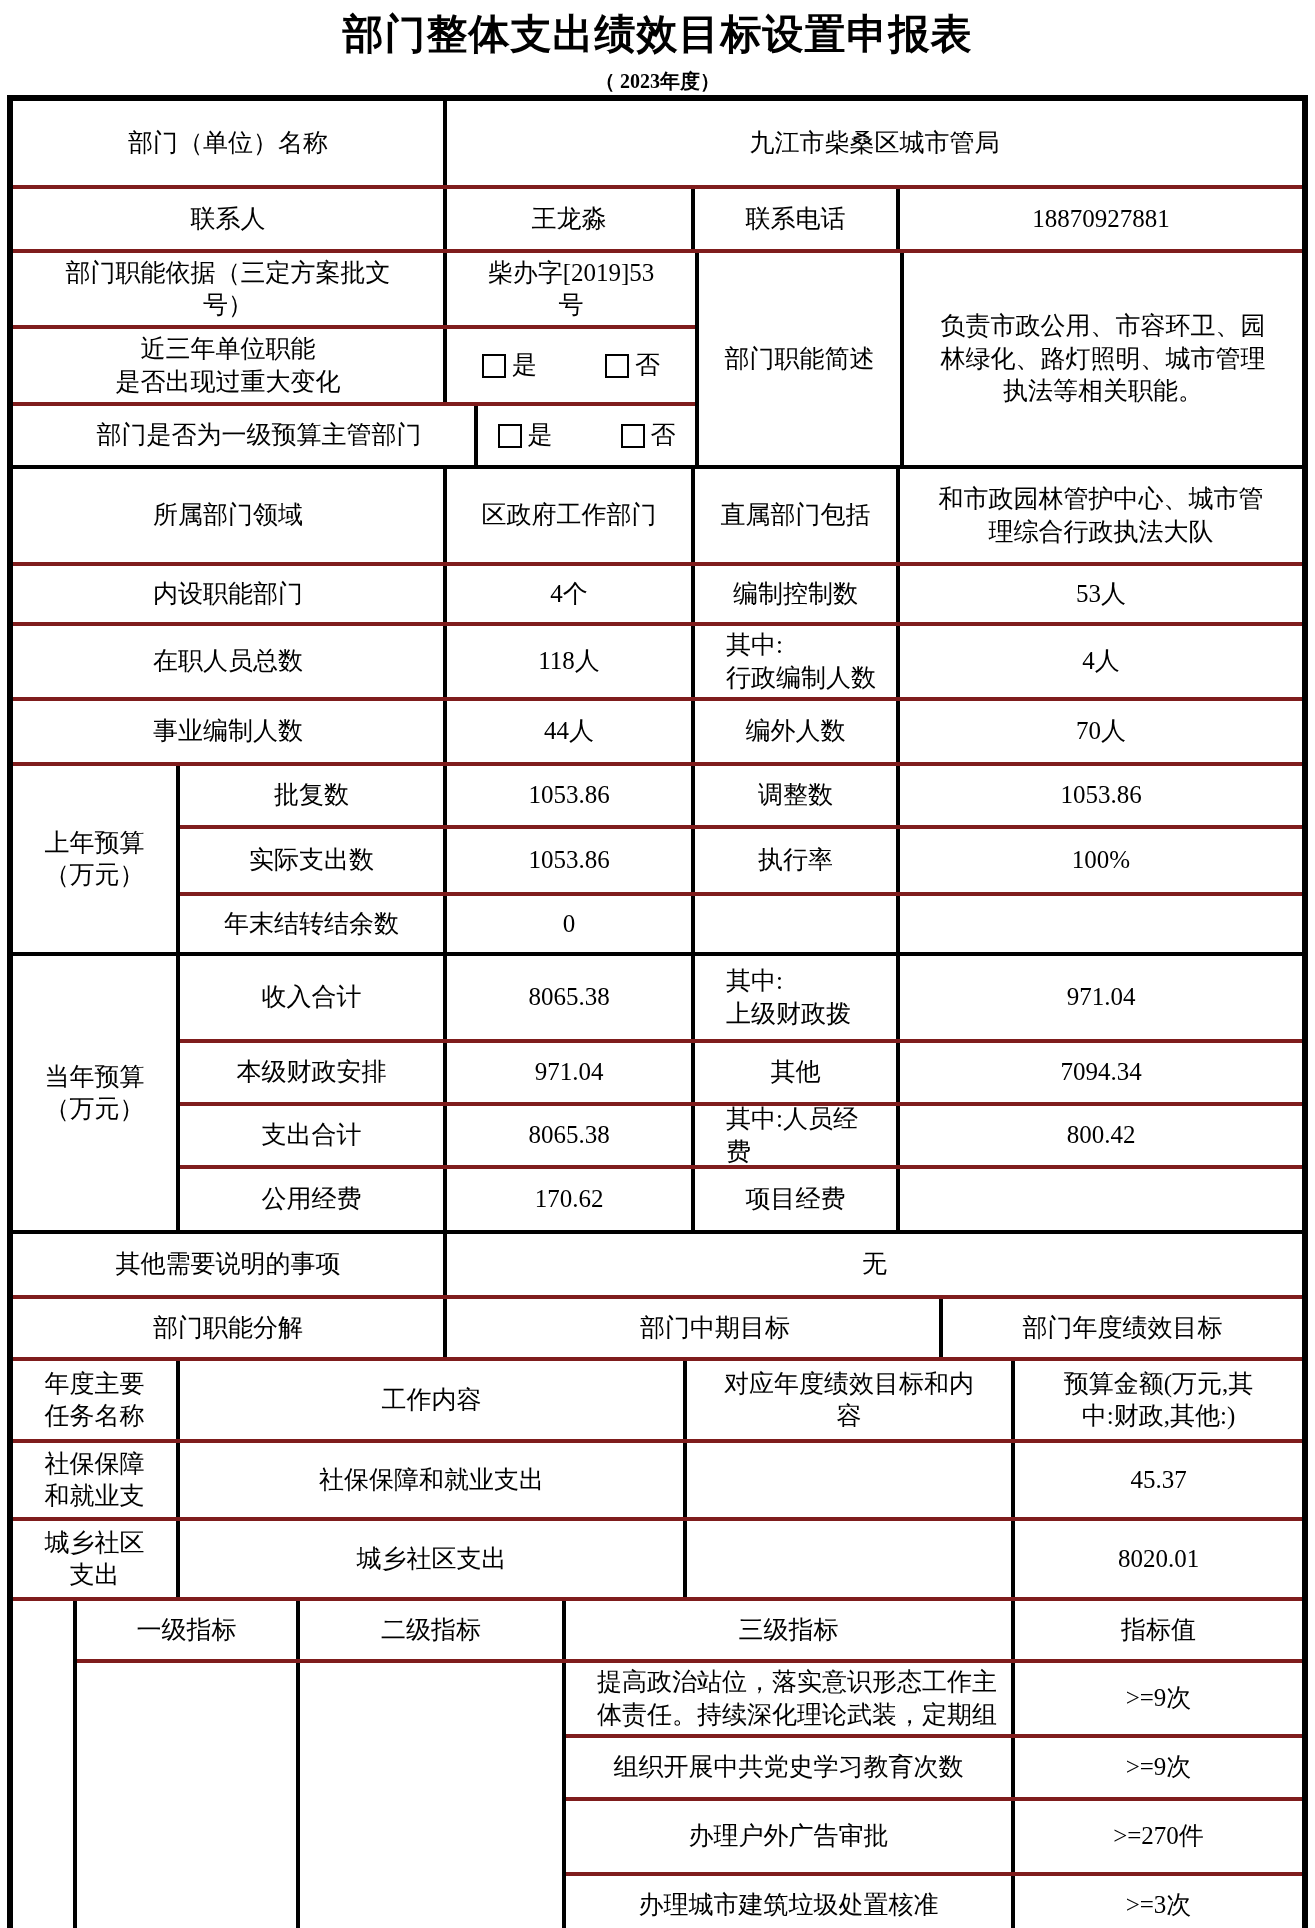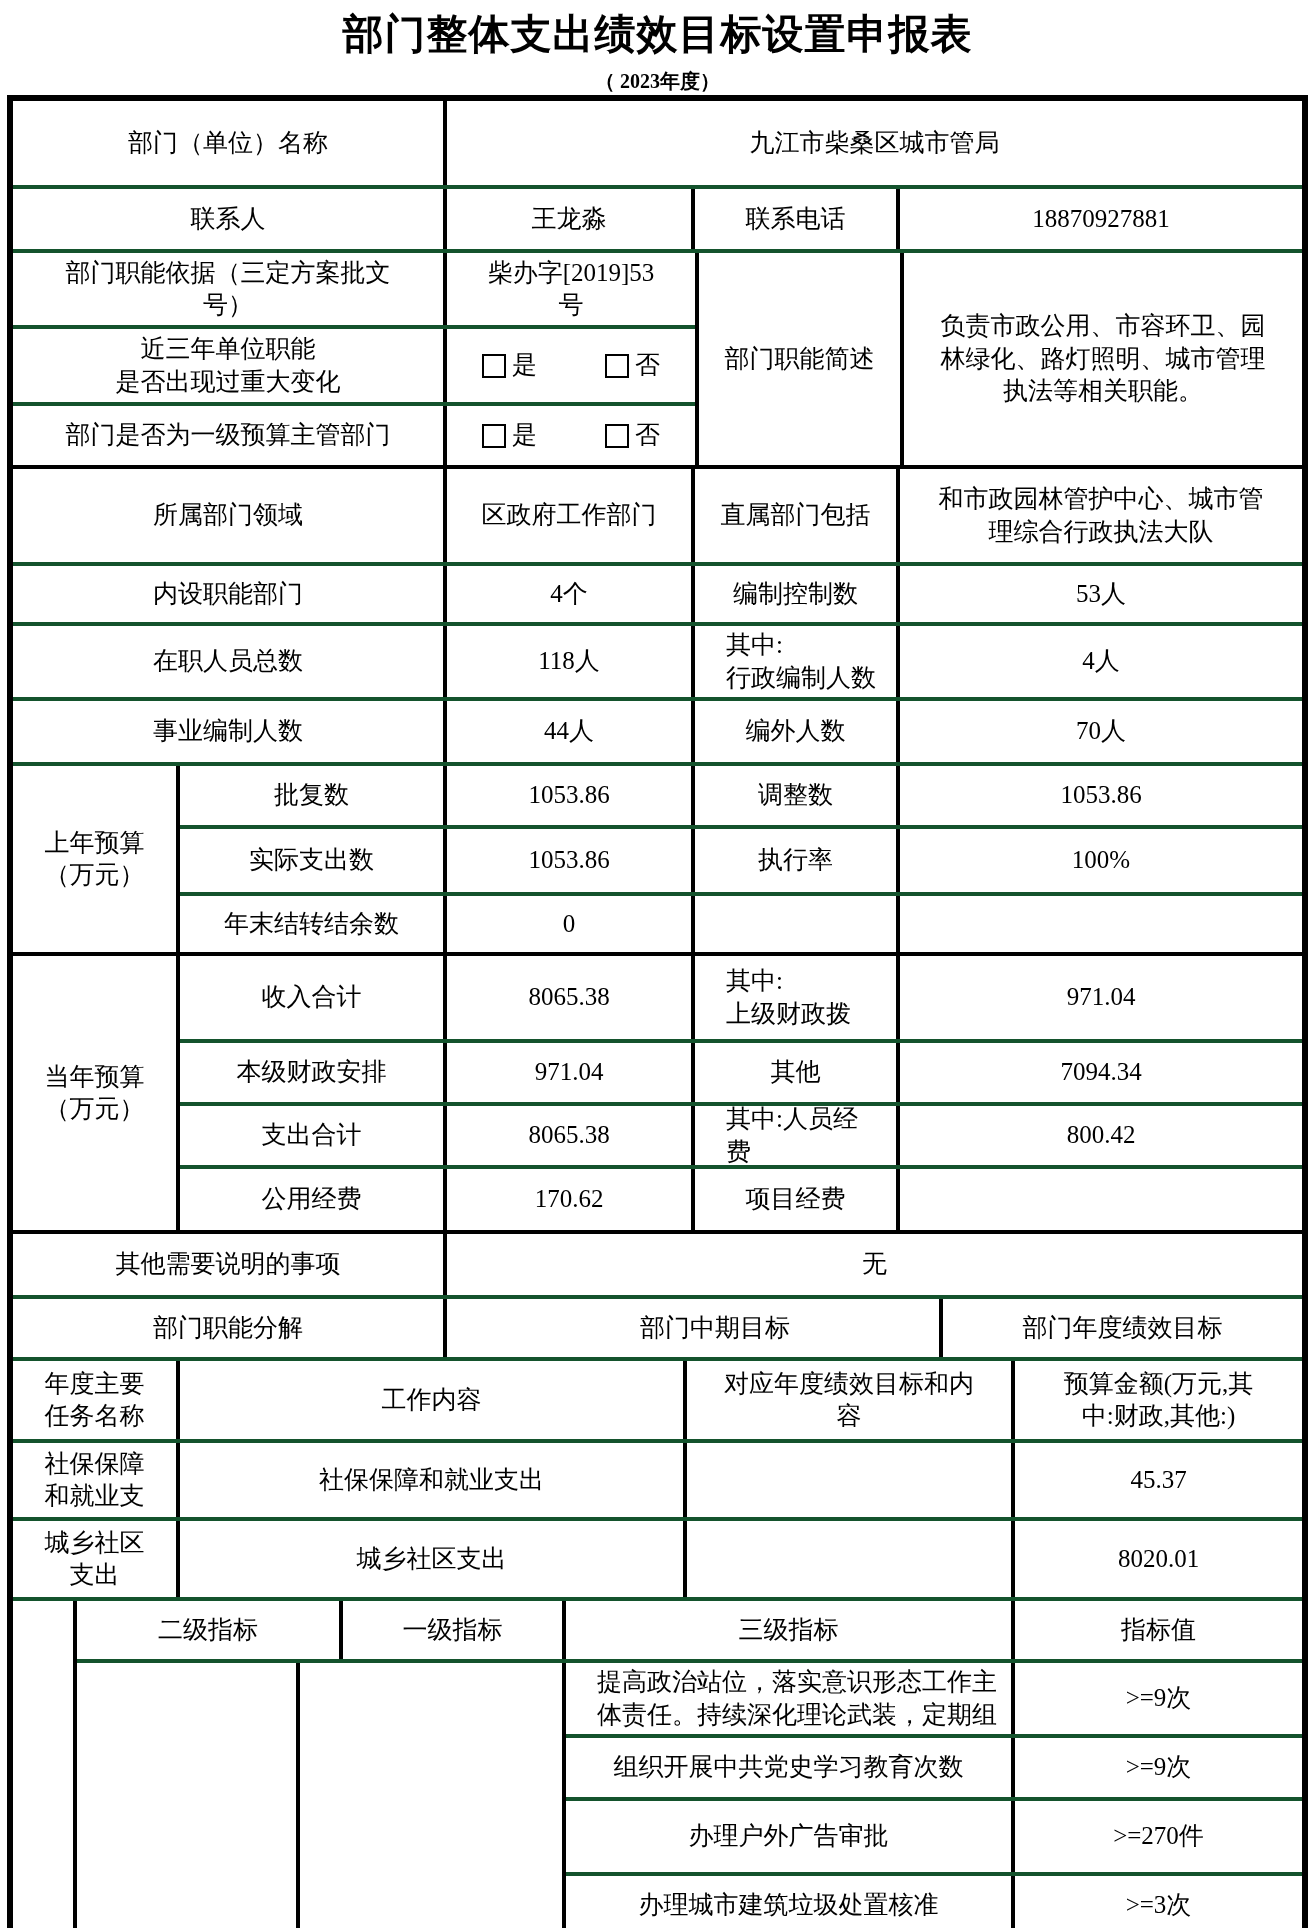--- a/index.html
+++ b/index.html
@@ -19,35 +19,35 @@
     display:flex;align-items:flex-end;justify-content:center;
     font-size:20px;
     font-weight:bold;
   }
   .tbl{
     margin-left:7px;width:1301px;height:1839px;
     border:6px solid #000;border-bottom:none;
     box-sizing:border-box;
     display:flex;flex-direction:column;
   }
-  .trow{display:flex;border-bottom:4px solid #14532d;box-sizing:border-box;flex-shrink:0;}
+  .trow{display:flex;border-bottom:4px solid #7f1d1d;box-sizing:border-box;flex-shrink:0;}
   .sect{display:flex;border-bottom:4px solid #000;box-sizing:border-box;flex-shrink:0;}
   .nob{border-bottom:none;}
   .cell{
     border-right:4px solid #000;box-sizing:border-box;
     display:flex;align-items:center;justify-content:center;
     text-align:center;overflow:hidden;
     padding:2px 8px;line-height:1.3;white-space:pre-line;
     min-width:0;
   }
   .trow>.cell:last-child,.sect>.cell:last-child{border-right:none;}
   .subcol{flex:1;display:flex;flex-direction:column;min-width:0;box-sizing:border-box;}
   .subcol>.trow:last-child{border-bottom:none;}
   .leftblock{width:686px;border-right:4px solid #000;display:flex;flex-direction:column;box-sizing:border-box;flex-shrink:0;}
-  .leftblock>.trow:last-child{border-bottom:none;}
+  .leftblock>.trow:last-child{border-bottom:none;margin-left:31px;}
   .leftblock .trow{flex-shrink:0;}
   .flex1{flex:1;min-width:0;}
   .tl{justify-content:flex-start;text-align:left;padding-left:31px;}
   .wA{width:434px;flex-shrink:0;}
   .wB{width:248px;flex-shrink:0;}
   .wC{width:205px;flex-shrink:0;}
   .wG{width:167px;flex-shrink:0;}
   .wB1{width:267px;flex-shrink:0;}
   .wM{width:452px;flex-shrink:0;margin-left:44px;}
   .wT2{width:507px;flex-shrink:0;}
@@ -246,22 +246,22 @@
 支出</div>
       <div class="cell wT2">城乡社区支出</div>
       <div class="cell wT3"></div>
       <div class="cell flex1">8020.01</div>
     </div>
 
     <div class="sect nob" style="flex:1">
       <div class="cell wI0"></div>
       <div class="subcol">
         <div class="trow" style="height:62px">
+          <div class="cell wI1">一级指标</div>
           <div class="cell wI2">二级指标</div>
-          <div class="cell wI1">一级指标</div>
           <div class="cell wI3">三级指标</div>
           <div class="cell flex1">指标值</div>
         </div>
         <div class="sect nob" style="flex:1">
           <div class="cell wI1"></div>
           <div class="cell wI2"></div>
           <div class="subcol">
             <div class="trow" style="height:75px">
               <div class="cell wI3 tl">提高政治站位，落实意识形态工作主
 体责任。持续深化理论武装，定期组</div>

